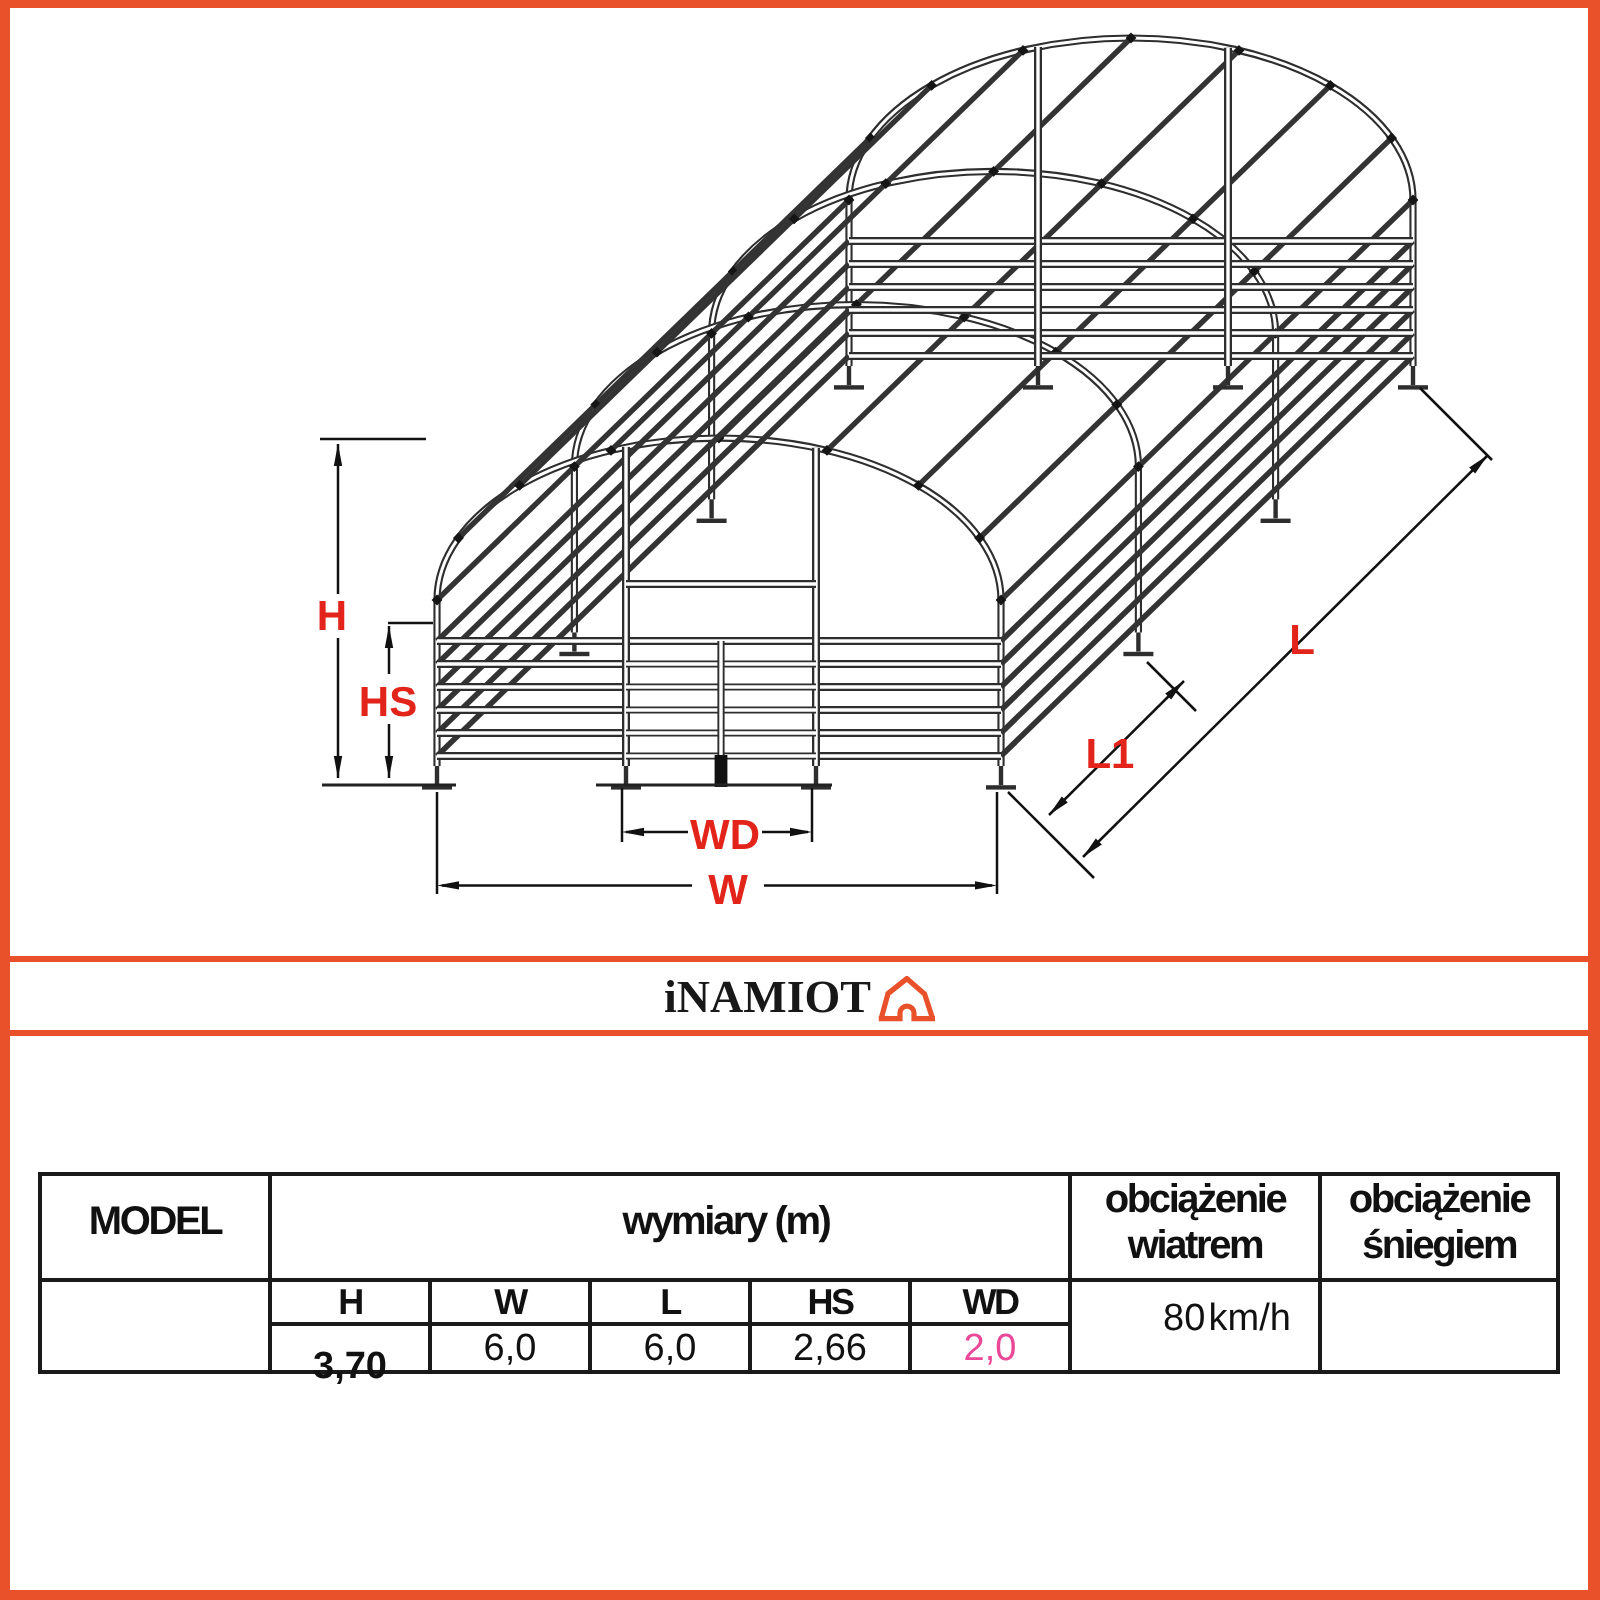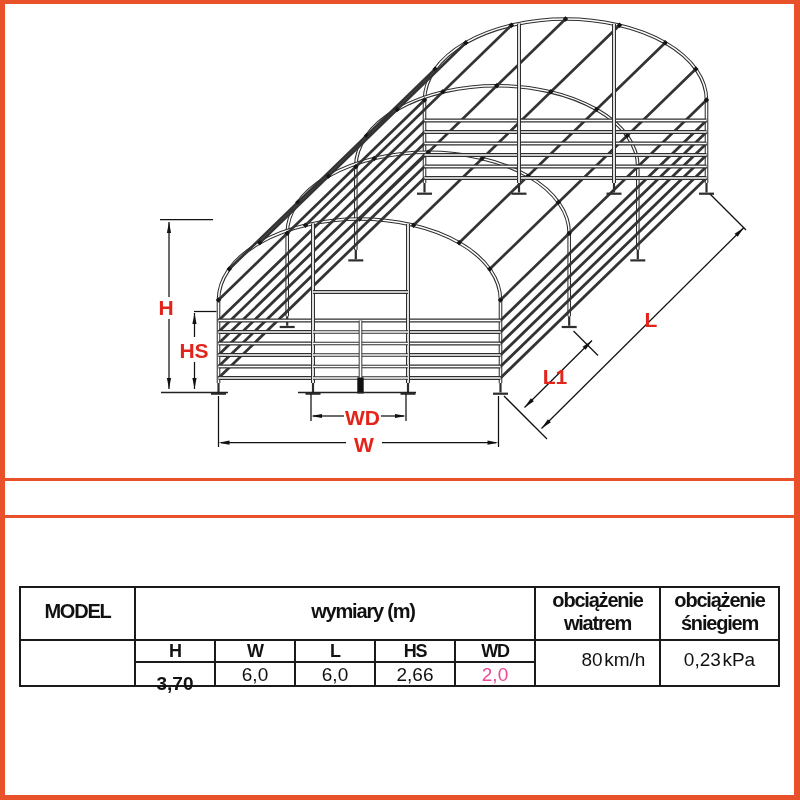--- a/index.html
+++ b/index.html
@@ -193,20 +193,29 @@
 <path d="M 524.5 407.5 L 530.9 398.3 L 533.9 401.3 Z" fill="#111"></path>
 <path d="M 592.0 340.5 L 585.6 349.7 L 582.6 346.7 Z" fill="#111"></path>
 <text x="555" y="384" font-size="21" font-weight="bold" fill="#e2241b" text-anchor="middle" font-family="Liberation Sans, sans-serif">L1</text>
 <line x1="710.0" y1="194.0" x2="746.0" y2="230.0" stroke="#111" stroke-width="1.25" stroke-linecap="butt"></line>
 <line x1="541.5" y1="428.5" x2="744.0" y2="227.5" stroke="#111" stroke-width="1.25" stroke-linecap="butt"></line>
 <path d="M 541.5 428.5 L 547.9 419.3 L 550.9 422.3 Z" fill="#111"></path>
 <path d="M 744.0 227.5 L 737.6 236.7 L 734.6 233.7 Z" fill="#111"></path>
 <text x="651" y="327" font-size="21" font-weight="bold" fill="#e2241b" text-anchor="middle" font-family="Liberation Sans, sans-serif">L</text>
   </svg>
 
+<div style="position:absolute;left:0;top:482px;width:800px;height:32px;display:flex;align-items:center;justify-content:center;">
+  <span style="font-family:'Liberation Serif',serif;font-weight:bold;font-size:23px;color:#181818;position:relative;top:1px;">iNAMIOT</span>
+  <svg width="29" height="23" viewBox="0 0 29 23" style="margin-left:3.5px;position:relative;top:1.5px;">
+    <g fill="none" stroke="#e8512a" stroke-width="2.6" stroke-linejoin="miter">
+      <path d="M 1.6 21.3 L 5.0 8.8 L 14.4 1.3 L 23.3 9.0 L 27.3 21.3"></path>
+      <path d="M 0.4 21.3 L 11.0 21.3 L 11.0 18.4 A 3.5 3.3 0 0 1 18.0 18.4 L 18.0 21.3 L 28.5 21.3"></path>
+    </g>
+  </svg>
+</div>
 
   <div style="position:absolute;left:19px;top:586.0px;width:761px;height:2px;background:#1a1a1a;"></div>
 <div style="position:absolute;left:19px;top:685.0px;width:761px;height:2px;background:#1a1a1a;"></div>
 <div style="position:absolute;left:19.0px;top:586px;width:2px;height:101px;background:#1a1a1a;"></div>
 <div style="position:absolute;left:778.0px;top:586px;width:2px;height:101px;background:#1a1a1a;"></div>
 <div style="position:absolute;left:134.0px;top:586px;width:2px;height:101px;background:#1a1a1a;"></div>
 <div style="position:absolute;left:214.0px;top:640px;width:2px;height:47px;background:#1a1a1a;"></div>
 <div style="position:absolute;left:294.0px;top:640px;width:2px;height:47px;background:#1a1a1a;"></div>
 <div style="position:absolute;left:374.0px;top:640px;width:2px;height:47px;background:#1a1a1a;"></div>
 <div style="position:absolute;left:454.0px;top:640px;width:2px;height:47px;background:#1a1a1a;"></div>
@@ -222,13 +231,12 @@
 <div style="position:absolute;left:135px;top:671px;width:80px;height:25px;display:flex;align-items:center;justify-content:center;text-align:center;font-weight:bold;font-size:19px;letter-spacing:0px;line-height:25px;color:#111;">3,70</div>
 <div style="position:absolute;left:215px;top:640px;width:80px;height:22px;display:flex;align-items:center;justify-content:center;text-align:center;font-weight:bold;font-size:18px;letter-spacing:-1.2px;line-height:22px;color:#111;">W</div>
 <div style="position:absolute;left:215px;top:662px;width:80px;height:25px;display:flex;align-items:center;justify-content:center;text-align:center;font-weight:normal;font-size:19px;letter-spacing:0px;line-height:25px;color:#111;">6,0</div>
 <div style="position:absolute;left:295px;top:640px;width:80px;height:22px;display:flex;align-items:center;justify-content:center;text-align:center;font-weight:bold;font-size:18px;letter-spacing:-1.2px;line-height:22px;color:#111;">L</div>
 <div style="position:absolute;left:295px;top:662px;width:80px;height:25px;display:flex;align-items:center;justify-content:center;text-align:center;font-weight:normal;font-size:19px;letter-spacing:0px;line-height:25px;color:#111;">6,0</div>
 <div style="position:absolute;left:375px;top:640px;width:80px;height:22px;display:flex;align-items:center;justify-content:center;text-align:center;font-weight:bold;font-size:18px;letter-spacing:-1.2px;line-height:22px;color:#111;">HS</div>
 <div style="position:absolute;left:375px;top:662px;width:80px;height:25px;display:flex;align-items:center;justify-content:center;text-align:center;font-weight:normal;font-size:19px;letter-spacing:0px;line-height:25px;color:#111;">2,66</div>
 <div style="position:absolute;left:455px;top:640px;width:80px;height:22px;display:flex;align-items:center;justify-content:center;text-align:center;font-weight:bold;font-size:18px;letter-spacing:-1.2px;line-height:22px;color:#111;">WD</div>
 <div style="position:absolute;left:455px;top:662px;width:80px;height:25px;display:flex;align-items:center;justify-content:center;text-align:center;font-weight:normal;font-size:19px;letter-spacing:0px;line-height:25px;color:#ec4899;">2,0</div>
 <div style="position:absolute;left:535px;top:640px;width:125px;height:40px;display:flex;align-items:center;justify-content:center;text-align:center;font-weight:normal;font-size:19px;letter-spacing:0px;line-height:40px;color:#111;padding-left:16px;">80 km/h</div>
-<div style="position:absolute;left:660px;top:640px;width:119px;height:40px;display:flex;align-items:center;justify-content:center;text-align:center;font-weight:normal;font-size:19px;letter-spacing:0px;line-height:40px;color:#111;">0,23 kPa</div>
 </div>
 </body></html>

